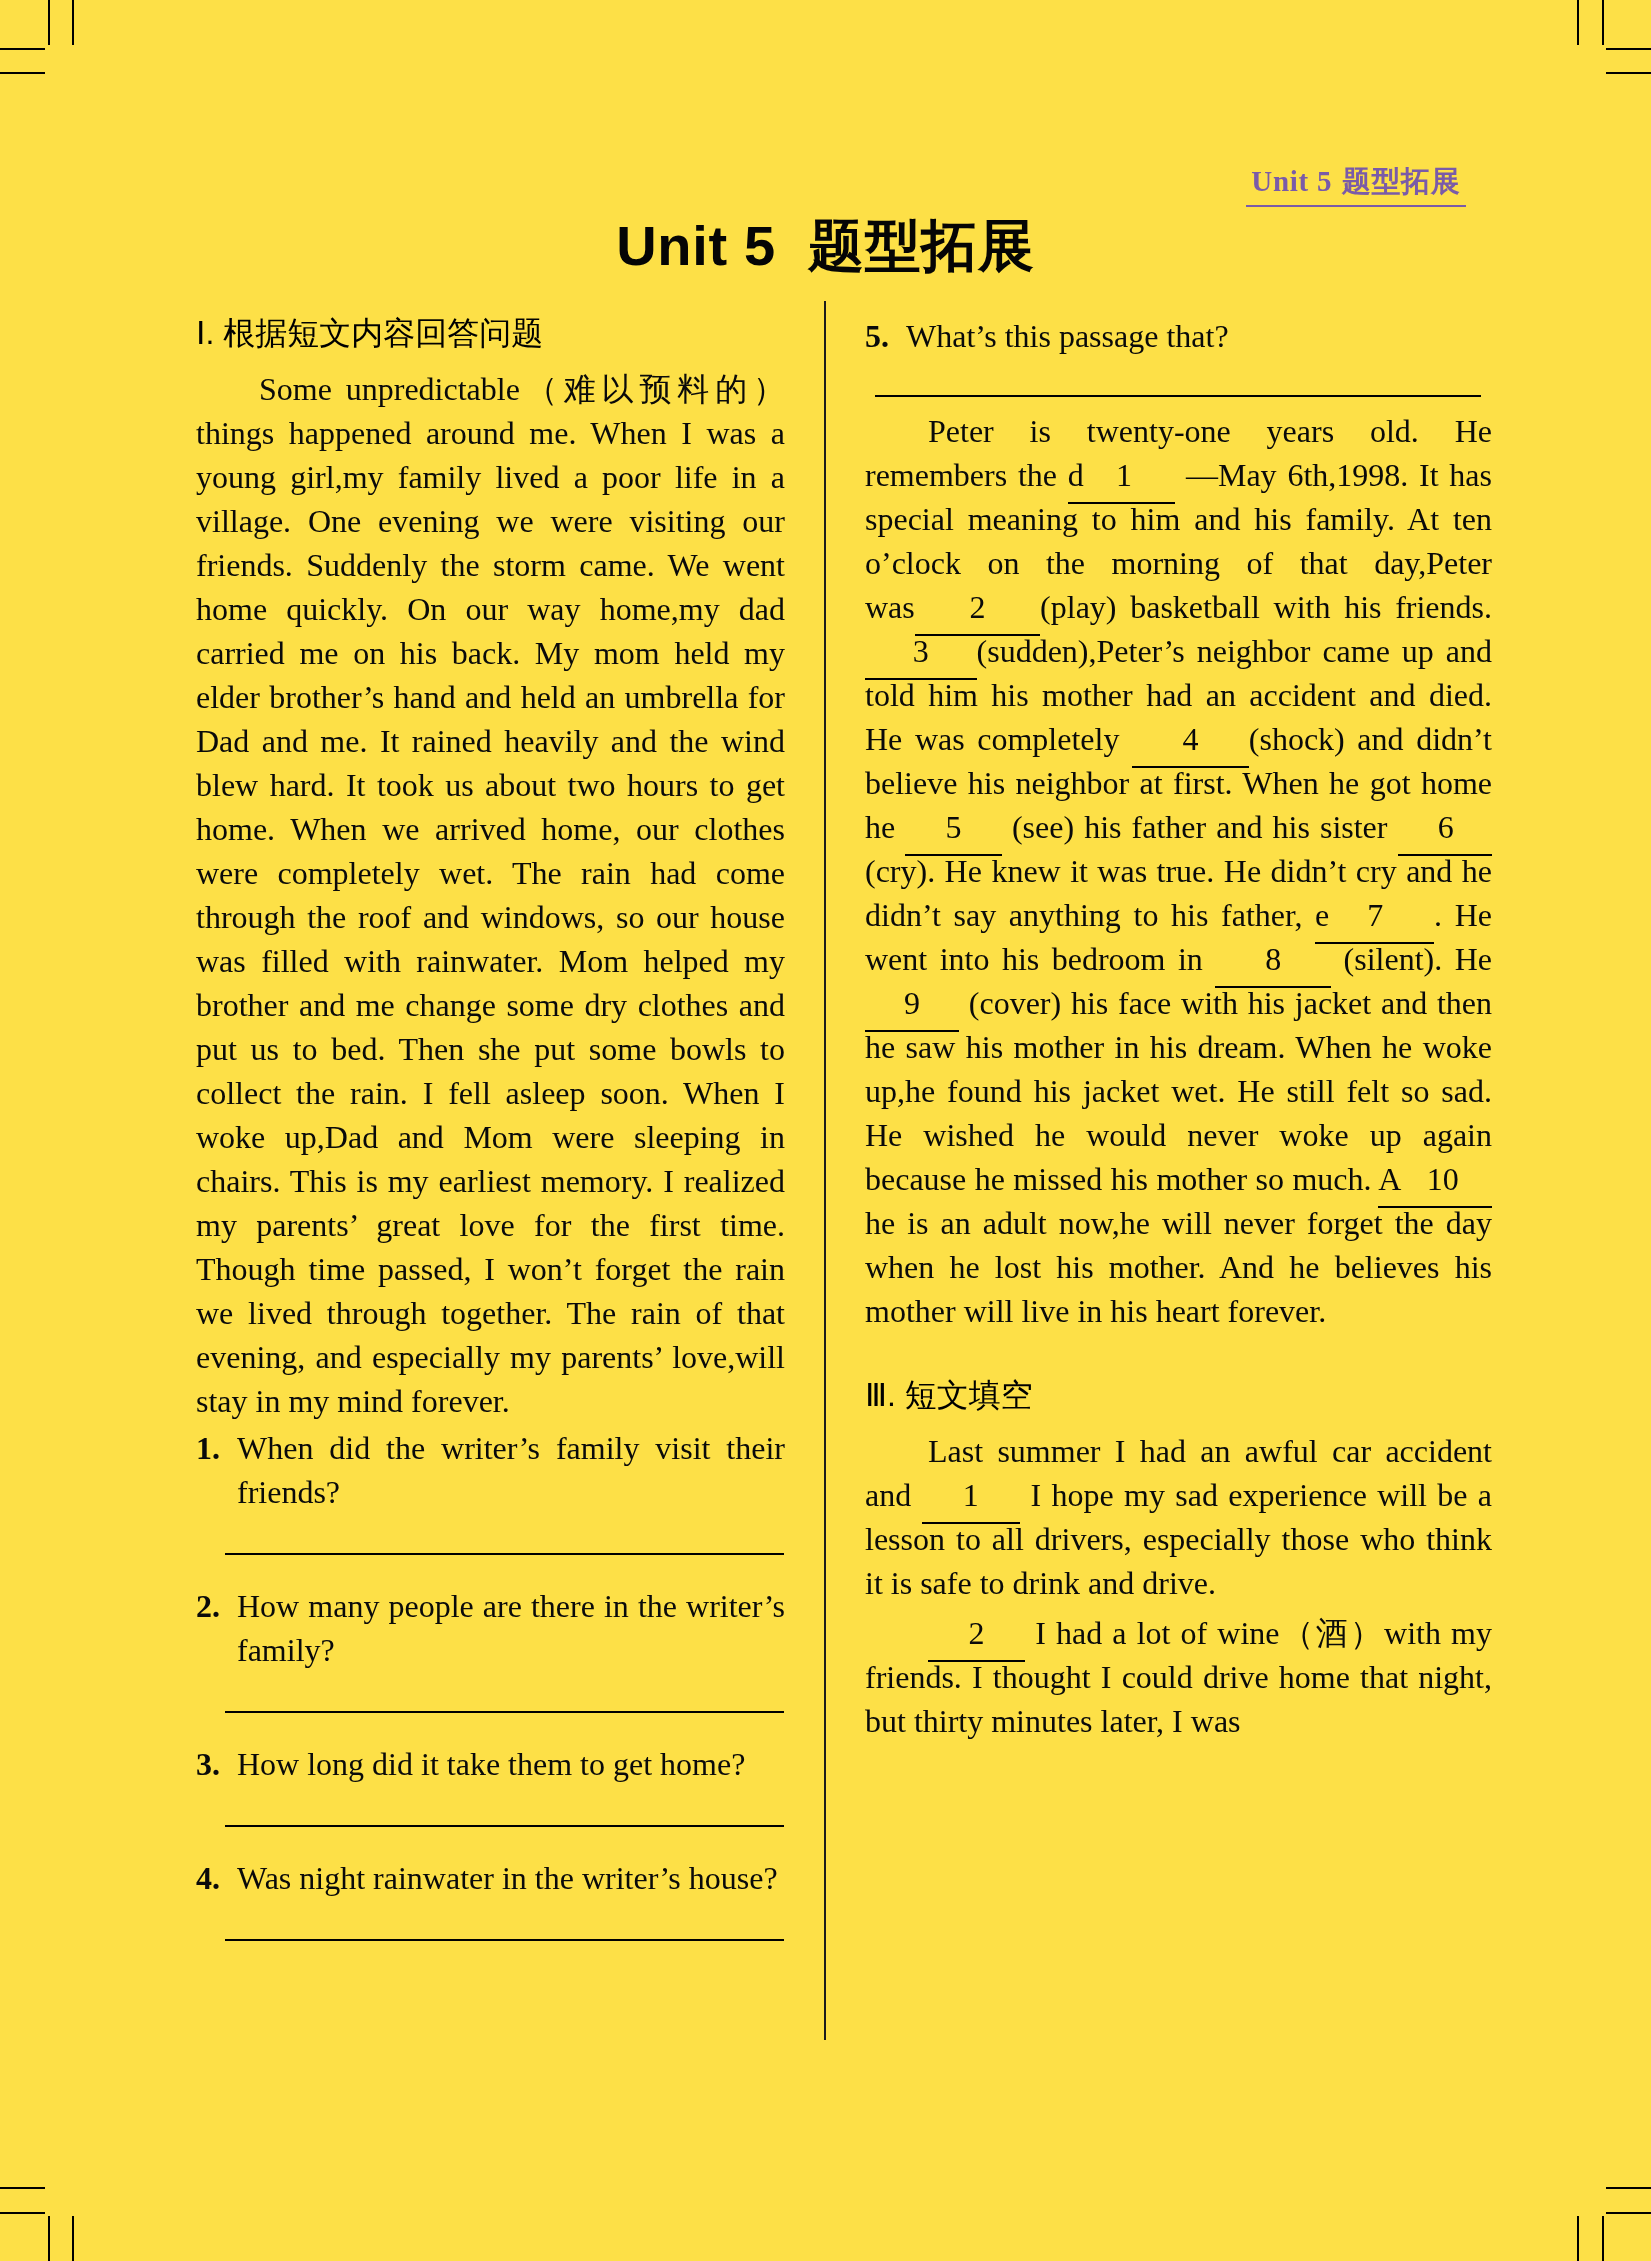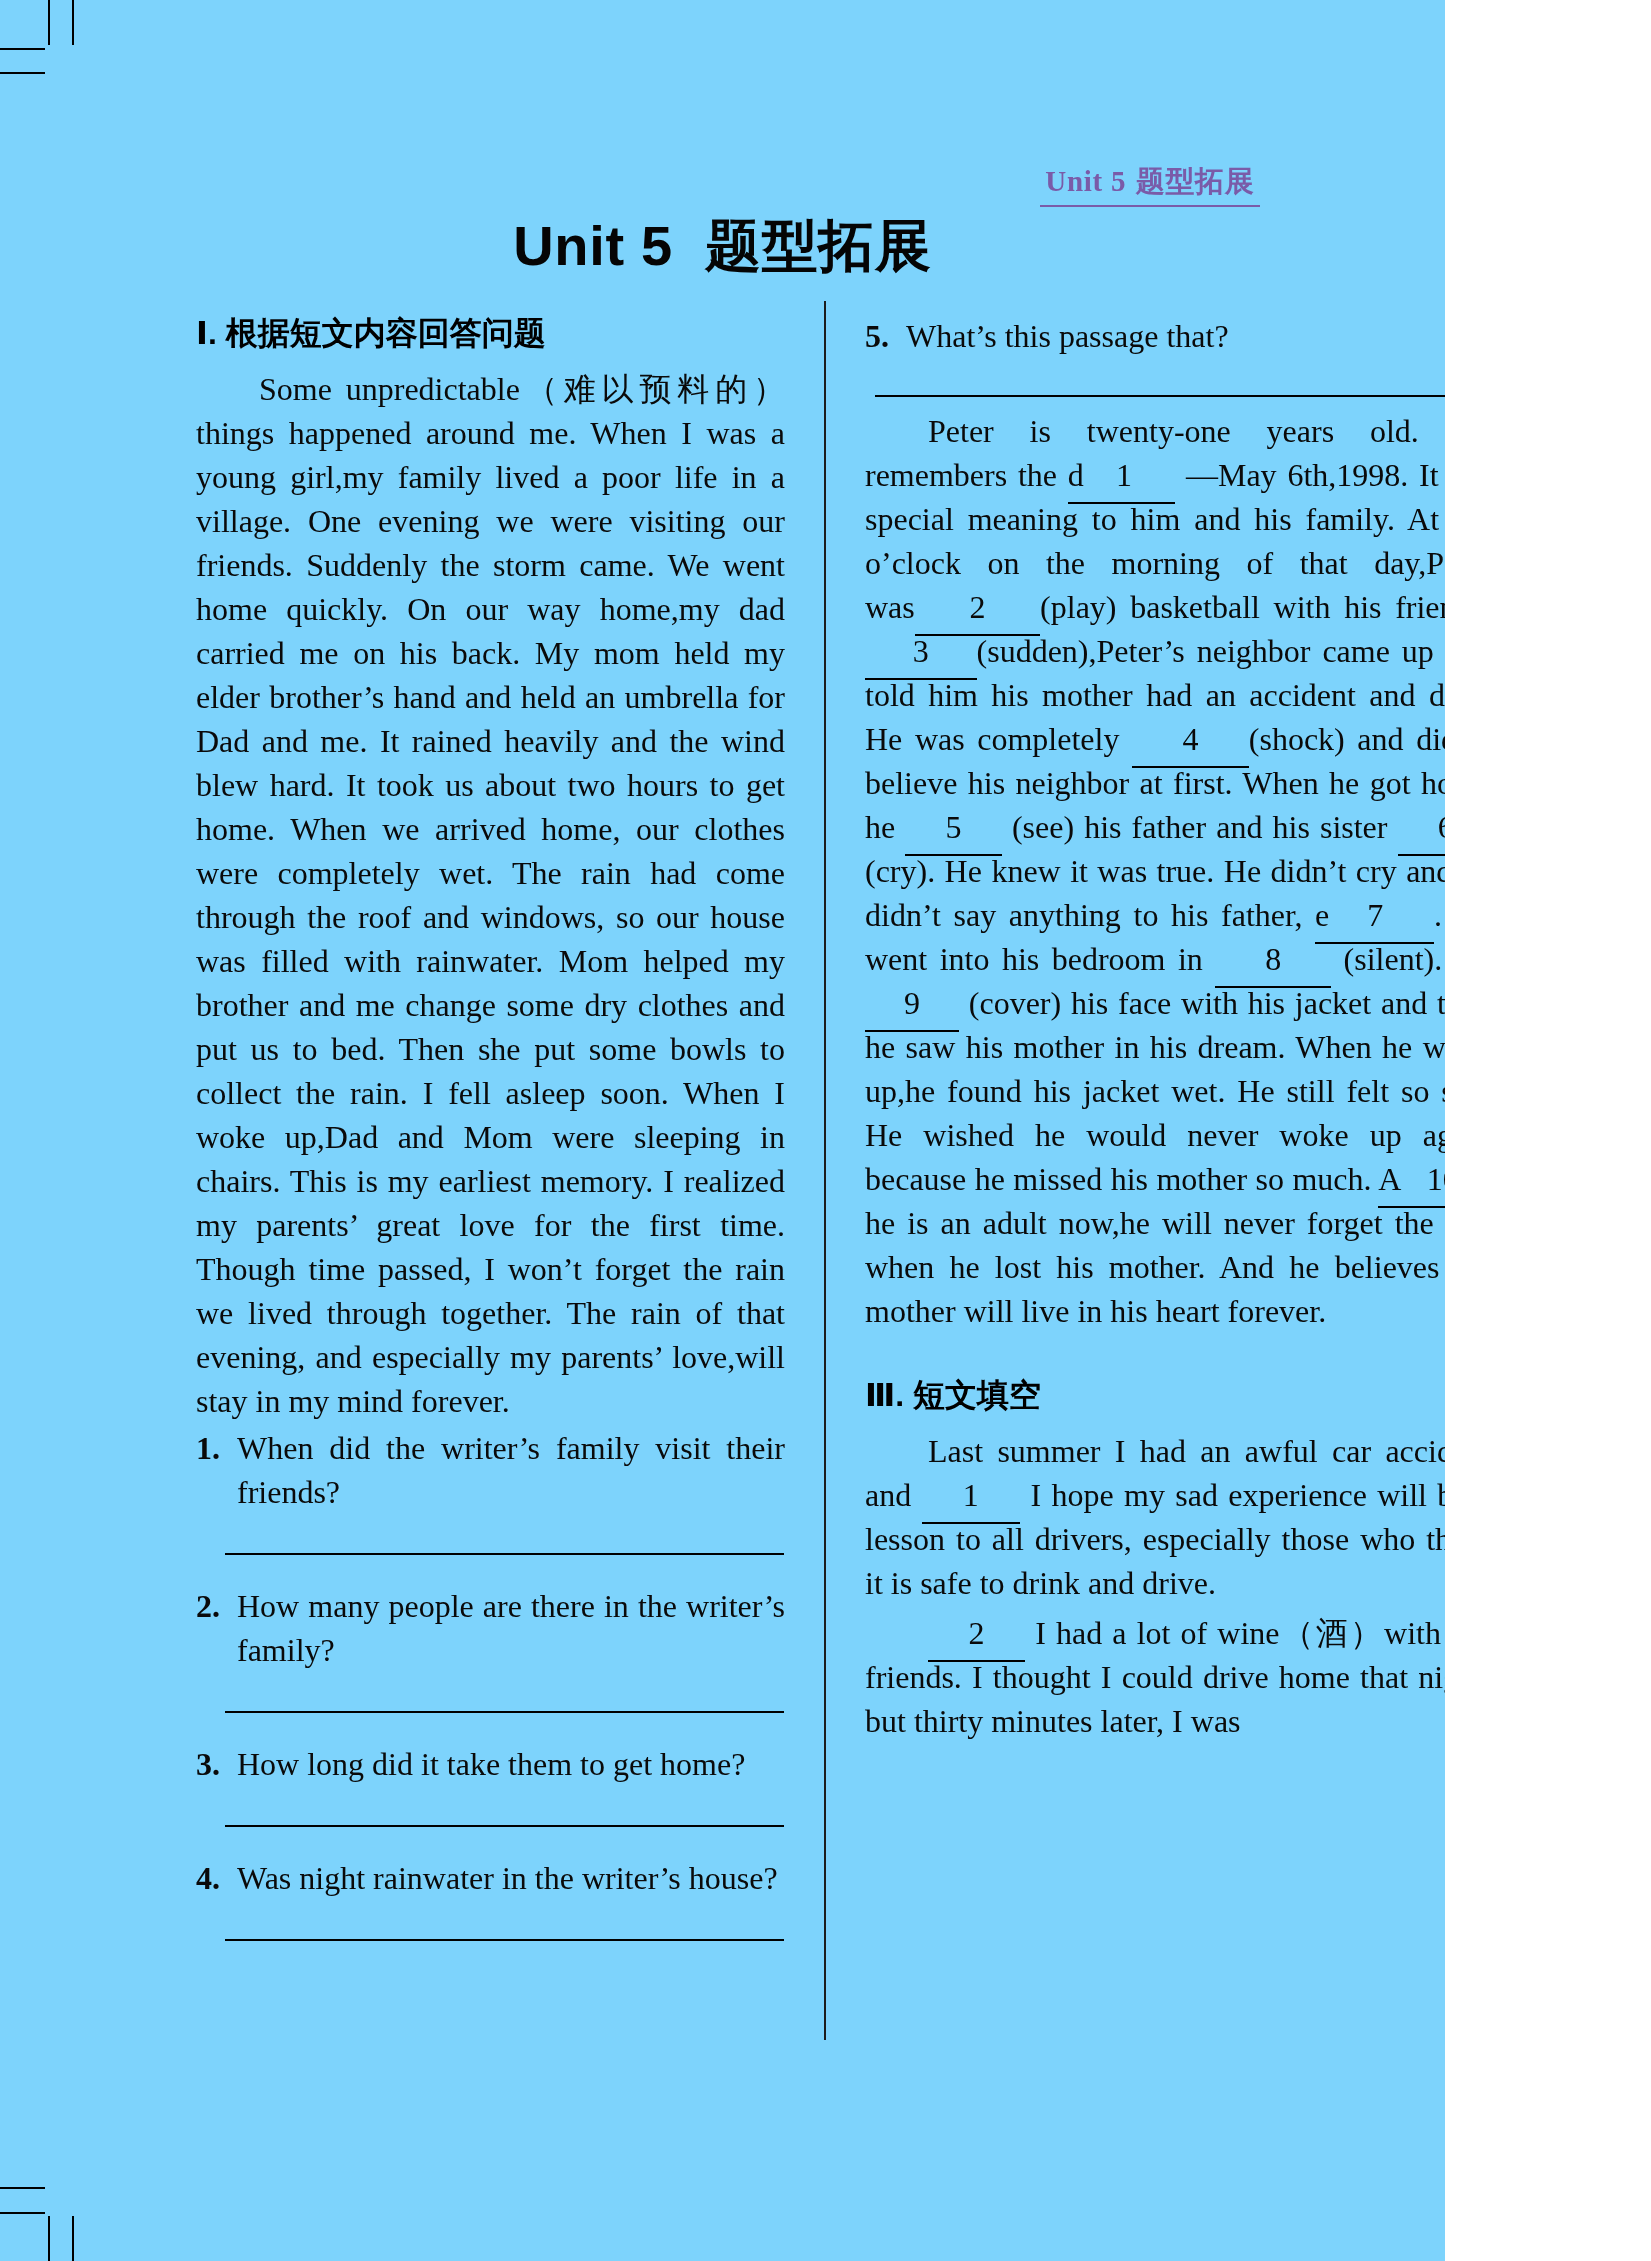--- a/index.html
+++ b/index.html
@@ -1,19 +1,19 @@
 <!DOCTYPE html>
 <html style="font-size:11px"><head>
 <meta charset="utf-8">
 <style>
   html,body { margin:0; padding:0; background:#ffffff; }
   .page {
     position:relative;
-    width:1445px; height:2261px;
-    background:#7dd3fc;
+    width:1651px; height:2261px;
+    background:#fde047;
     color:#0a0a0a;
     font-family:"Liberation Serif","DejaVu Serif",serif;
     overflow:hidden;
   }
   
   .mark { position:absolute; background:#000; }
 
   
   .unit-header {
     position:absolute; top:163px; right:185px;
@@ -42,21 +42,21 @@
   .col-left  { left:196px;  width:589px; }
   .col-right { left:865px; width:627px; }
 
   .divider {
     position:absolute; left:824px; top:301px;
     width:2.1px; height:1739px; background:#1c1c1c;
   }
 
   .sec-head {
     font-family:"Liberation Sans","DejaVu Sans",sans-serif;
-    font-weight:700; font-size:32px; line-height:44px;
+    font-weight:400; font-size:32px; line-height:44px;
     color:#000;
     white-space:nowrap;
   }
   .sec-head.s3 { margin-top:40px; margin-bottom:9.6px; }
   .sec-head.s2 { margin-top:6.9px; }
 
   .passage {
     text-align:justify;
     text-indent:63px;
     margin-top:12px;

